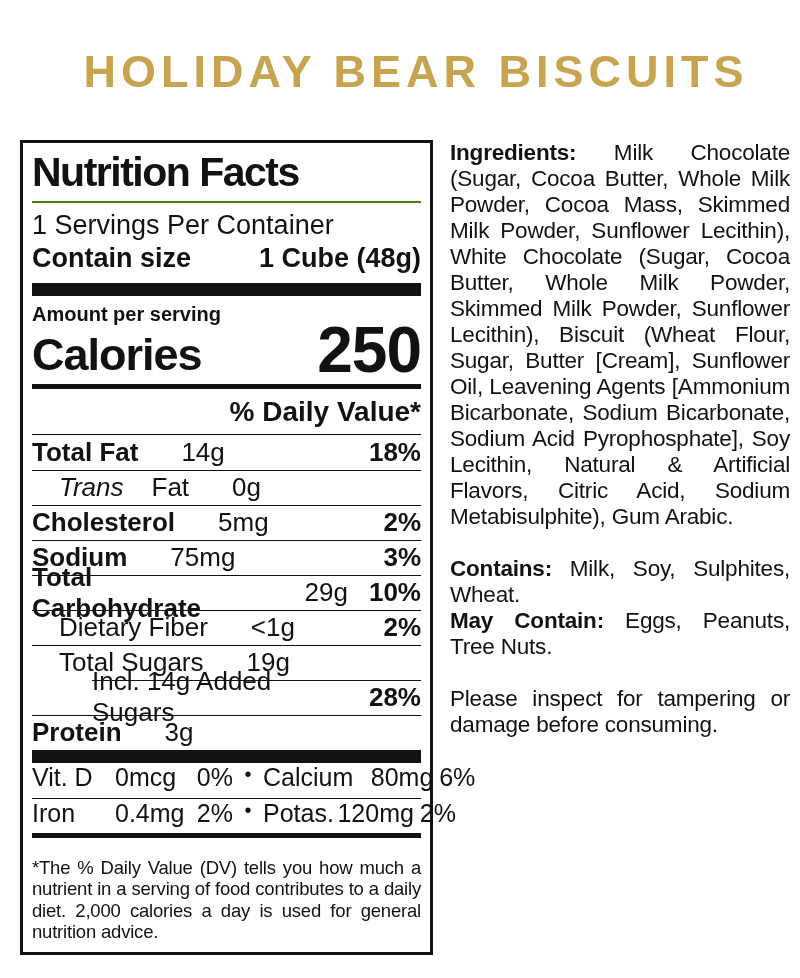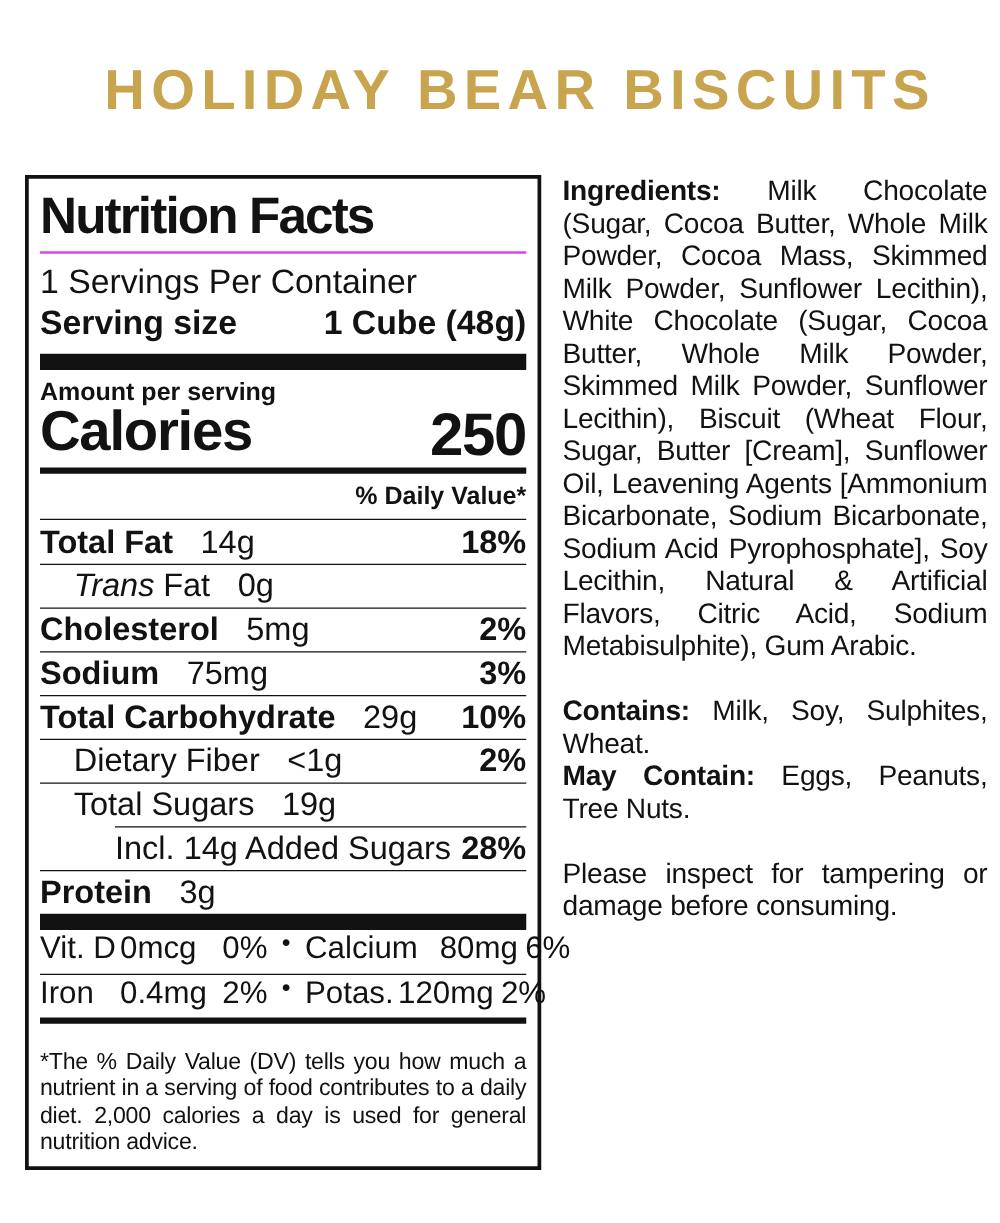--- a/index.html
+++ b/index.html
@@ -24,62 +24,63 @@
 
   
   .nf-box{
     position:absolute; left:20px; top:140px; width:413px;
     border:3px solid #121212; background:#fff;
     padding:5px 9px 9px 9px;
   }
   .nf-heading{
     font-size:41px; font-weight:bold; letter-spacing:-1.5px;
     line-height:1.12; padding:2px 0 5px 0;
-    border-bottom:2px solid #d946ef;
+    border-bottom:2px solid #4d7c0f;
   }
   .nf-servings{ font-size:27px; padding:7px 0 1px 0; }
   .nf-serving-size{
     display:flex; justify-content:space-between;
     font-size:27px; font-weight:bold; padding:1px 0 9px 0;
   }
   .bar-thick{ height:13px; background:#121212; }
   .bar-med{ height:5px; background:#121212; }
   .nf-amount-per{ font-size:20px; font-weight:bold; padding-top:7px; }
   .nf-cal-row{
     display:flex; justify-content:space-between; align-items:flex-end;
     margin-top:-4px; padding-bottom:4px;gap:21px;
   }
   .nf-cal-label{ font-size:45px; font-weight:bold; letter-spacing:-1px; line-height:1; padding-bottom:3px;}
-  .nf-cal-value{ font-size:48px; font-weight:bold; letter-spacing:-1px; line-height:0.9; }
+  .nf-cal-value{ font-size:64px; font-weight:bold; letter-spacing:-1px; line-height:0.9; }
   .nf-dv-header{
-    text-align:right; font-size:20px; font-weight:bold;
+    text-align:right; font-size:28px; font-weight:bold;
     padding:7px 0 6px 0; border-bottom:1.5px solid #121212;
   }
   .nf-row{
     display:flex; align-items:center;
     font-size:26px; height:35px;
     border-top:1.5px solid #121212;
+    gap:21px;
   }
   .nf-row.first{ border-top:none; }
   .nf-row .amt{ margin-left:22px;text-align:right; }
   .nf-row .dv{ margin-left:auto; font-weight:bold; }
   .b{ font-weight:bold; }
   .i{ font-style:italic; }
   .ind1{ padding-left:27px; }
   .ind2{ padding-left:60px; }
   .inset-top{ border-top:none; position:relative; }
   .inset-top::before{
     content:""; position:absolute; left:60px; right:0; top:0;
     border-top:1.5px solid #121212;
   }
   .gap-sm{ margin-left:7px; }
   .micro-row{ display:flex; align-items:flex-start; font-size:25px; height:35px; }
   .micro-row + .micro-row{ border-top:1.5px solid #121212; }
   .mn1{ flex:0 0 64px; }
-  .ma1{ flex:0 0 80px; }
+  .ma1{ flex:0 0 80px;margin-left:19px; }
   .md1{ flex:0 0 38px; text-align:right; }
   .mdot{ flex:0 0 30px; text-align:center; font-size:20px; }
   .mn2{ flex:1 1 auto; }
   .ma2{ flex:0 0 80px; text-align:right; }
   .md2{ flex:0 0 42px; text-align:right; }
   .nf-footnote{
     font-size:18.5px; line-height:21.5px; text-align:justify;
     padding-top:19px; letter-spacing:-0.2px;
   }
 
@@ -96,21 +97,21 @@
 <body>
 
 <div class="page">
 
   <div class="product-title">HOLIDAY BEAR BISCUITS</div>
 
   <div class="nf-box">
     <div class="nf-heading">Nutrition Facts</div>
     <div class="nf-servings">1 Servings Per Container</div>
     <div class="nf-serving-size">
-      <span>Serving size</span>
+      <span>Contain size</span>
       <span>1 Cube (48g)</span>
     </div>
     <div class="bar-thick"></div>
     <div class="nf-amount-per">Amount per serving</div>
     <div class="nf-cal-row">
       <span class="nf-cal-label">Calories</span>
       <span class="nf-cal-value">250</span>
     </div>
     <div class="bar-med"></div>
     <div class="nf-dv-header">% Daily Value*</div>

